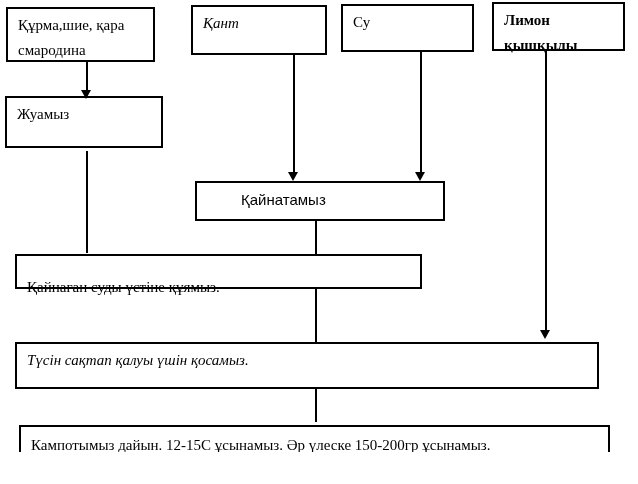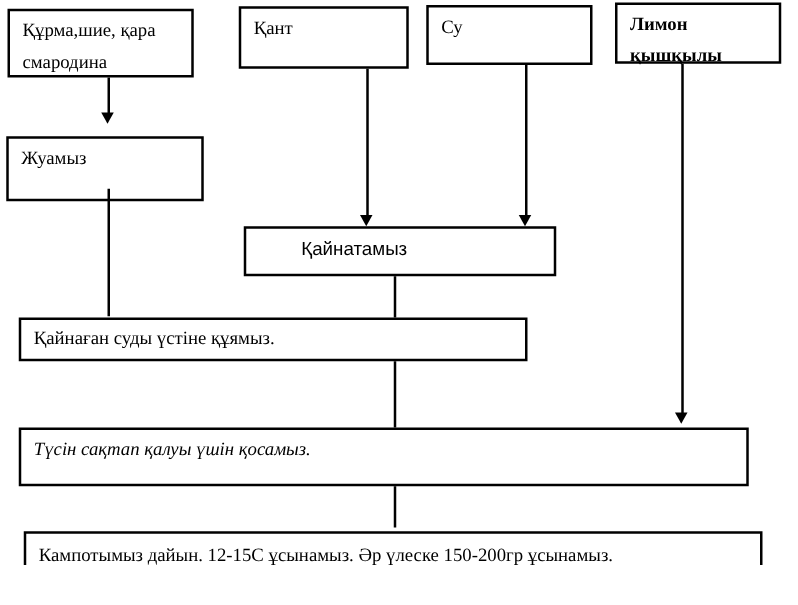--- a/index.html
+++ b/index.html
@@ -39,41 +39,41 @@
 </style>
 </head>
 <body>
 
 <div id="canvas">
 
   <div class="box" style="left:6px; top:7px; width:149px; height:55px;">
     <span>Құрма,шие, қара смародина</span>
   </div>
 
-  <div class="box" style="left:191px; top:5px; width:136px; height:50px;">
+  <div class="box" style="left:191px; top:5px; width:136px; height:50px;font-style:italic;">
     <span>Қант</span>
   </div>
 
   <div class="box" style="left:341px; top:4px; width:133px; height:48px;">
     <span>Су</span>
   </div>
 
   <div class="box" style="left:492px; top:2px; width:133px; height:49px;font-weight:bold;">
     <span class="wrap-narrow">Лимон қышқылы</span>
   </div>
 
-  <div class="box" style="left:5px; top:109px; width:158px; height:52px;">
+  <div class="box" style="left:5px; top:96px; width:158px; height:52px;">
     <span>Жуамыз</span>
   </div>
 
   <div class="box sans" style="left:195px; top:181px; width:250px; height:40px;">
     <span>Қайнатамыз</span>
   </div>
 
-  <div class="box" style="left:15px; top:254px; width:407px; height:35px; padding-top:3px;">
+  <div class="box" style="left:15px; top:254px; width:407px; height:35px; padding-top:19px;">
     <span>Қайнаған суды үстіне құямыз.</span>
   </div>
 
   <div class="box" style="left:15px; top:342px; width:584px; height:47px;font-style:italic;">
     <span>Түсін сақтап қалуы үшін қосамыз.</span>
   </div>
 
   <div class="box" style="left:19px; top:425px; width:591px; height:43px; padding-top:6px;font-family:Liberation Serif, serif;">
     <span>Кампотымыз дайын. 12-15С ұсынамыз. Әр үлеске 150-200гр ұсынамыз.</span>
   </div>

